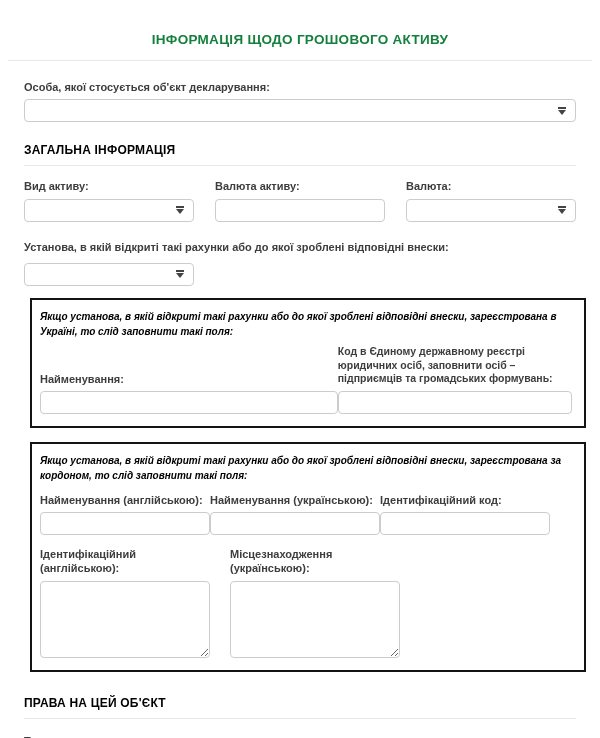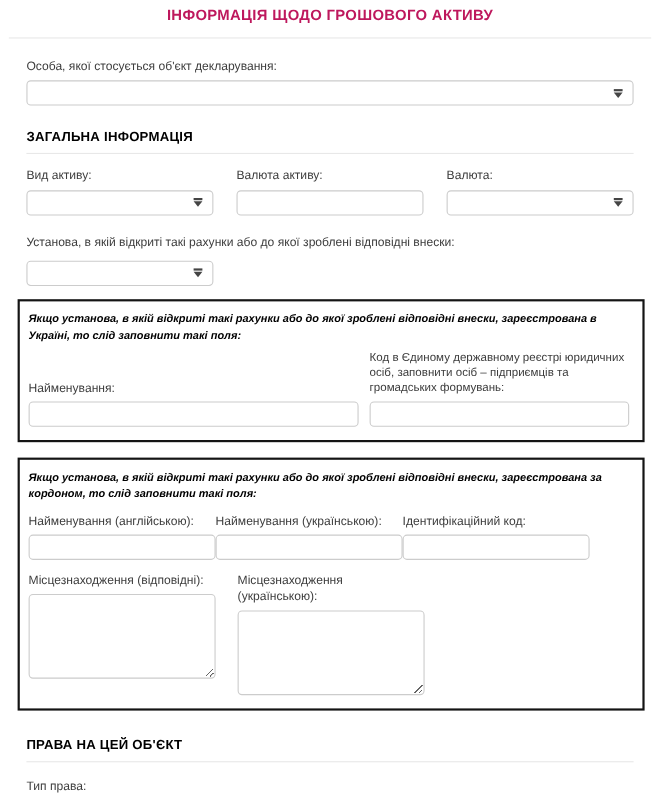--- a/index.html
+++ b/index.html
@@ -5,41 +5,42 @@
   * { box-sizing: border-box; margin: 0; padding: 0; }
   html, body { background: #fff; }
   body {
     width: 600px;
     font-family: "Liberation Sans", "DejaVu Sans", sans-serif;
     color: #333;
   }
   .page { width: 600px; min-height: 738px; padding-bottom: 10px; }
 
   .title {
-    padding-top: 6px;
+    padding-top: 32px;
     text-align: center;
     font-size: 13.5px;
     font-weight: bold;
     letter-spacing: .3px;
-    color: #be185d;
+    color: #15803d;
   }
   .top-divider {
     border: none;
     border-top: 1px solid #e8e8e8;
     margin: 13px 8px 0 8px;
   }
 
   .container { padding: 0 24px; }
 
   .field-label {
     display: block;
     font-size: 11px;
     color: #3d3d3d;
     line-height: 1.3;
     margin-bottom: 5px;
+    font-weight: bold;
   }
 
   .control {
     display: block;
     width: 100%;
     height: 23px;
     border: 1px solid #ccc;
     border-radius: 4px;
     background: #fff;
     font-family: inherit;
@@ -98,21 +99,21 @@
     display: flex;
     justify-content: space-between;
     margin-top: 13px;
   }
   .col-170 { width: 170px; }
 
   .institution-label { margin-top: 18px; margin-bottom: 0; }
   .institution-select-wrap { width: 170px; margin-top: 9px; }
 
   .cond-box {
-    margin: 12px 14px 0 16px;
+    margin: 12px 14px 0 30px;
     border: 2px solid #141414;
     padding: 9px 12px 12px 8px;
   }
   .cond-note {
     font-size: 10px;
     font-weight: bold;
     font-style: italic;
     color: #000;
     line-height: 1.55;
   }
@@ -233,21 +234,21 @@
         <input type="text" class="control" value="" style="">
       </div>
       <div class="col-170">
         <label class="field-label">Ідентифікаційний код:</label>
         <input type="text" class="control" value="" style="">
       </div>
     </div>
 
     <div class="box-row2">
       <div class="col-170">
-        <label class="field-label">Місцезнаходження (відповідні):</label>
+        <label class="field-label">Ідентифікаційний (англійською):</label>
         <textarea class="textarea" style=""></textarea>
       </div>
       <div class="col-170">
         <label class="field-label">Місцезнаходження (українською):</label>
         <textarea class="textarea" style=""></textarea>
       </div>
     </div>
   </div>
 
   <div class="container">

